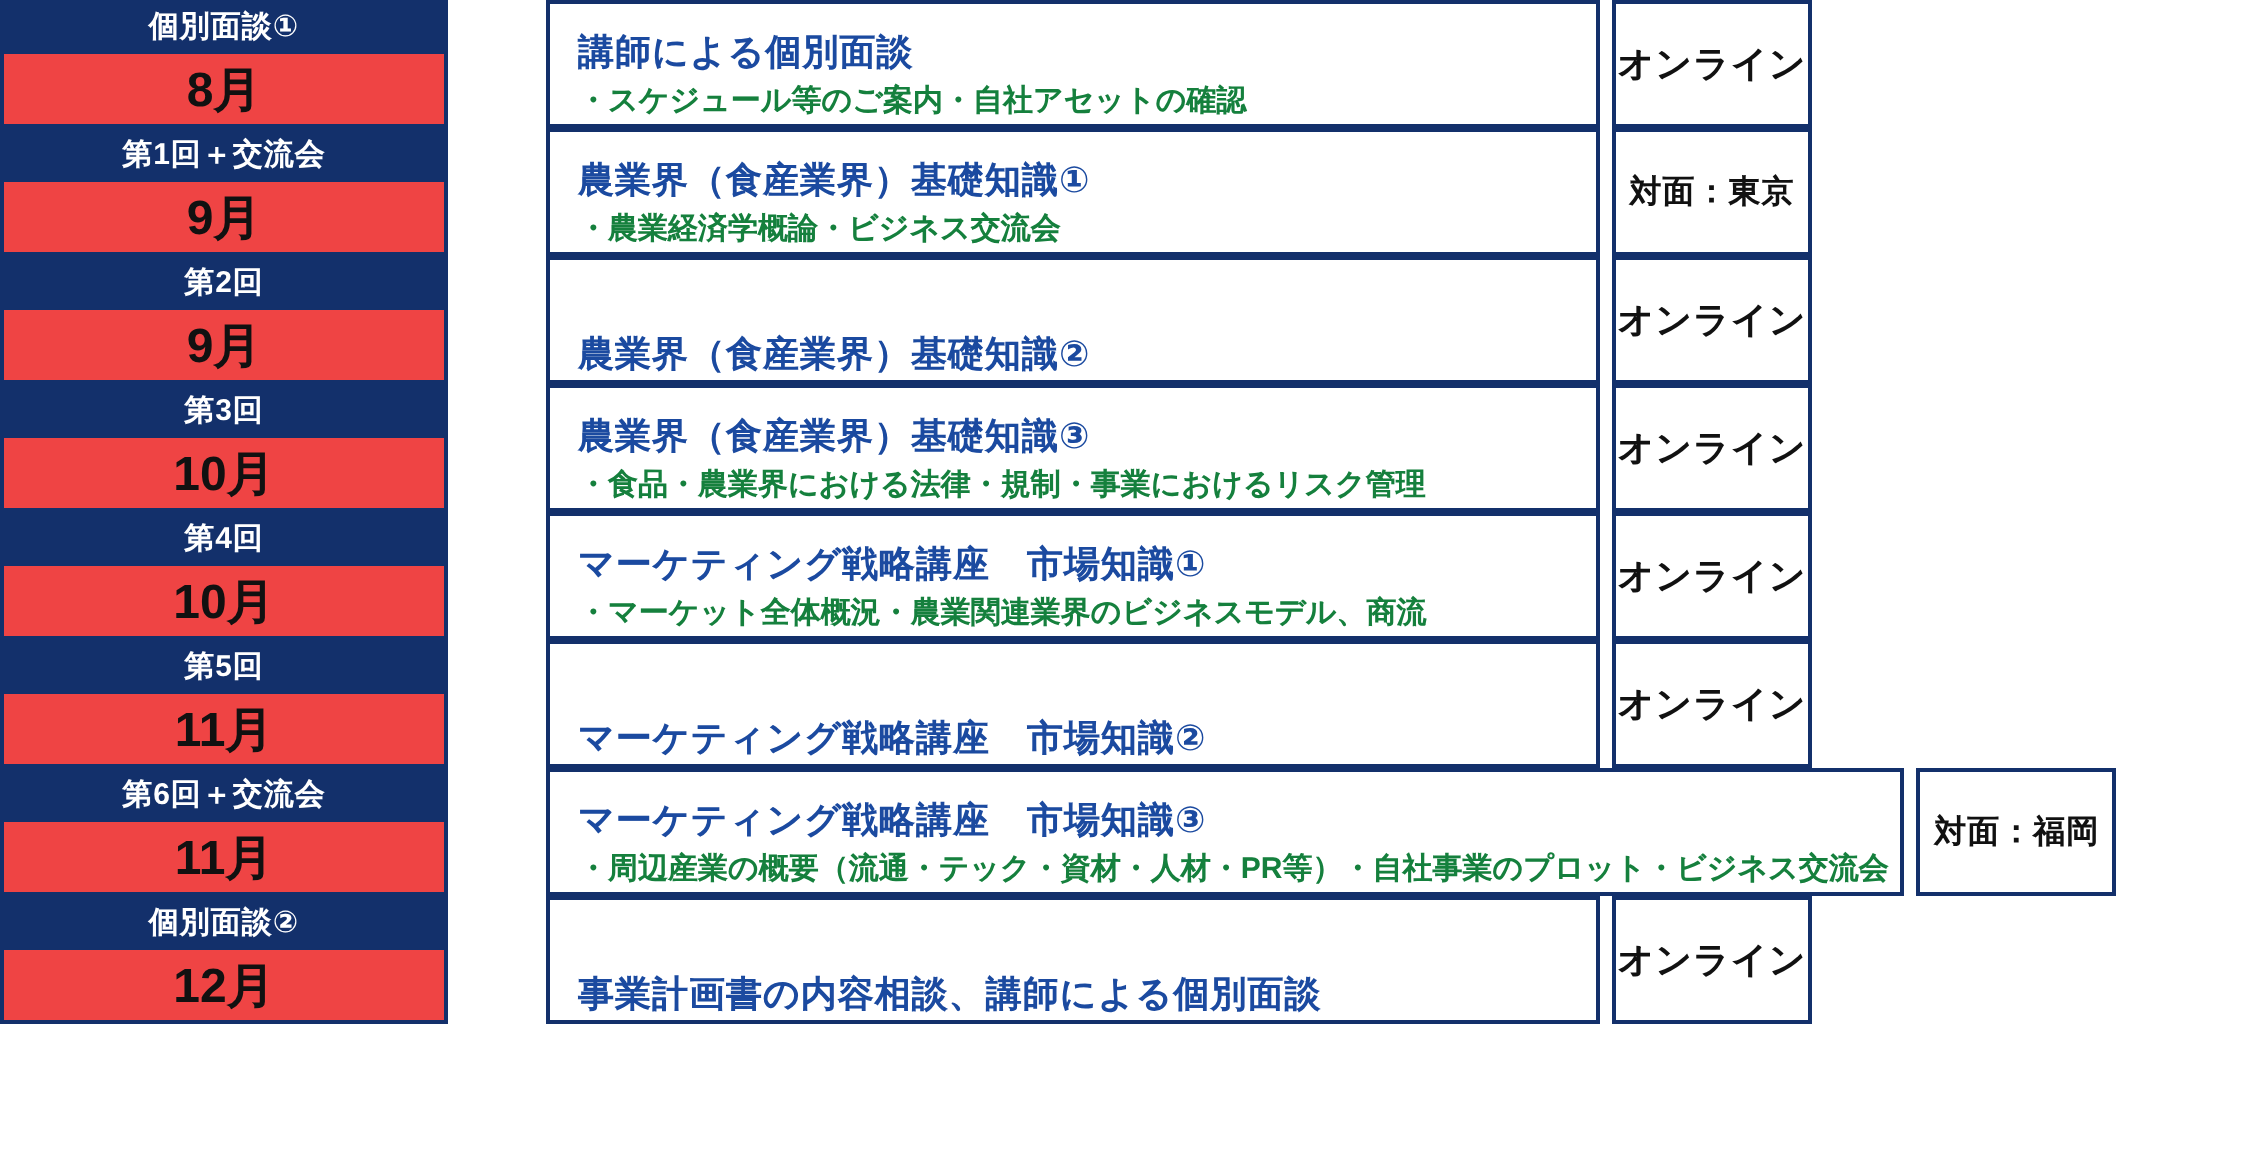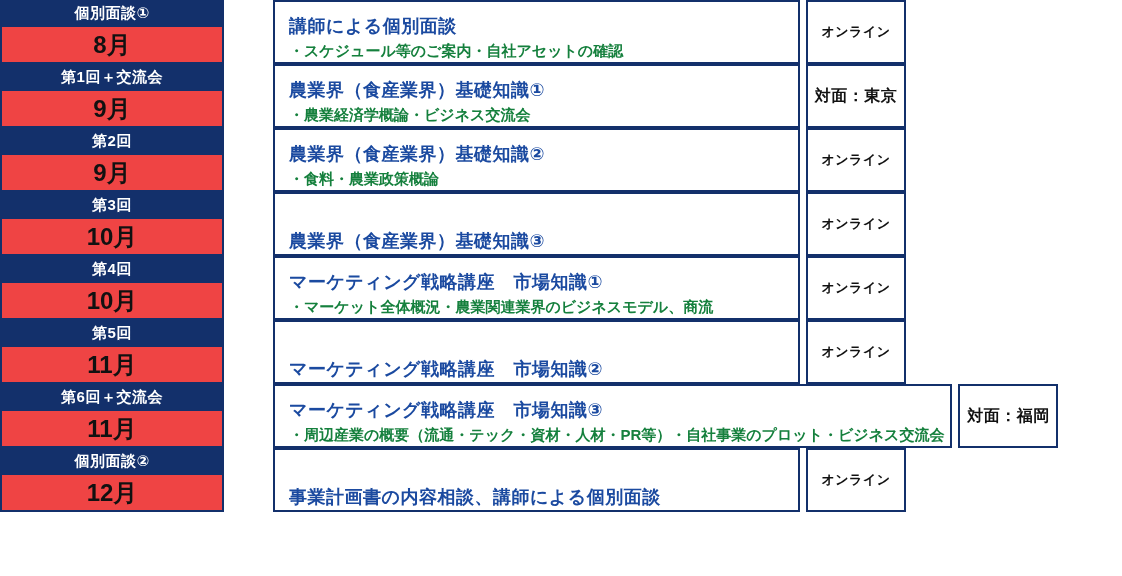--- a/index.html
+++ b/index.html
@@ -98,21 +98,21 @@
     flex: 0 0 100px;
     background: #ffffff;
     border: 2px solid #13306b;
     box-sizing: border-box;
     display: flex;
     align-items: center;
     justify-content: center;
   }
   .format-text {
     color: #111111;
-    font-size: 13px;
+    font-size: 18px;
     font-weight: bold;
     letter-spacing: 0.5px;
     white-space: nowrap;
   }
   .format-text.small {
     font-size: 16px;
   }
 </style>
 </head>
 <body>
@@ -144,33 +144,33 @@
         <div class="format-text small">対面：東京</div>
       </div>
     </div>
     <div class="row">
       <div class="left-col">
         <div class="sess-label">第2回</div>
         <div class="month">9月</div>
       </div>
       <div class="mid-col">
         <div class="course-title">農業界（食産業界）基礎知識②</div>
-        <div class="course-detail">・食料・農業政策概論</div>
       </div>
       <div class="right-col">
         <div class="format-text">オンライン</div>
       </div>
     </div>
     <div class="row">
       <div class="left-col">
         <div class="sess-label">第3回</div>
         <div class="month">10月</div>
       </div>
       <div class="mid-col">
         <div class="course-title">農業界（食産業界）基礎知識③</div>
+        <div class="course-detail">・食品・農業界における法律・規制・事業におけるリスク管理</div>
       </div>
       <div class="right-col">
         <div class="format-text">オンライン</div>
       </div>
     </div>
     <div class="row">
       <div class="left-col">
         <div class="sess-label">第4回</div>
         <div class="month">10月</div>
       </div>

